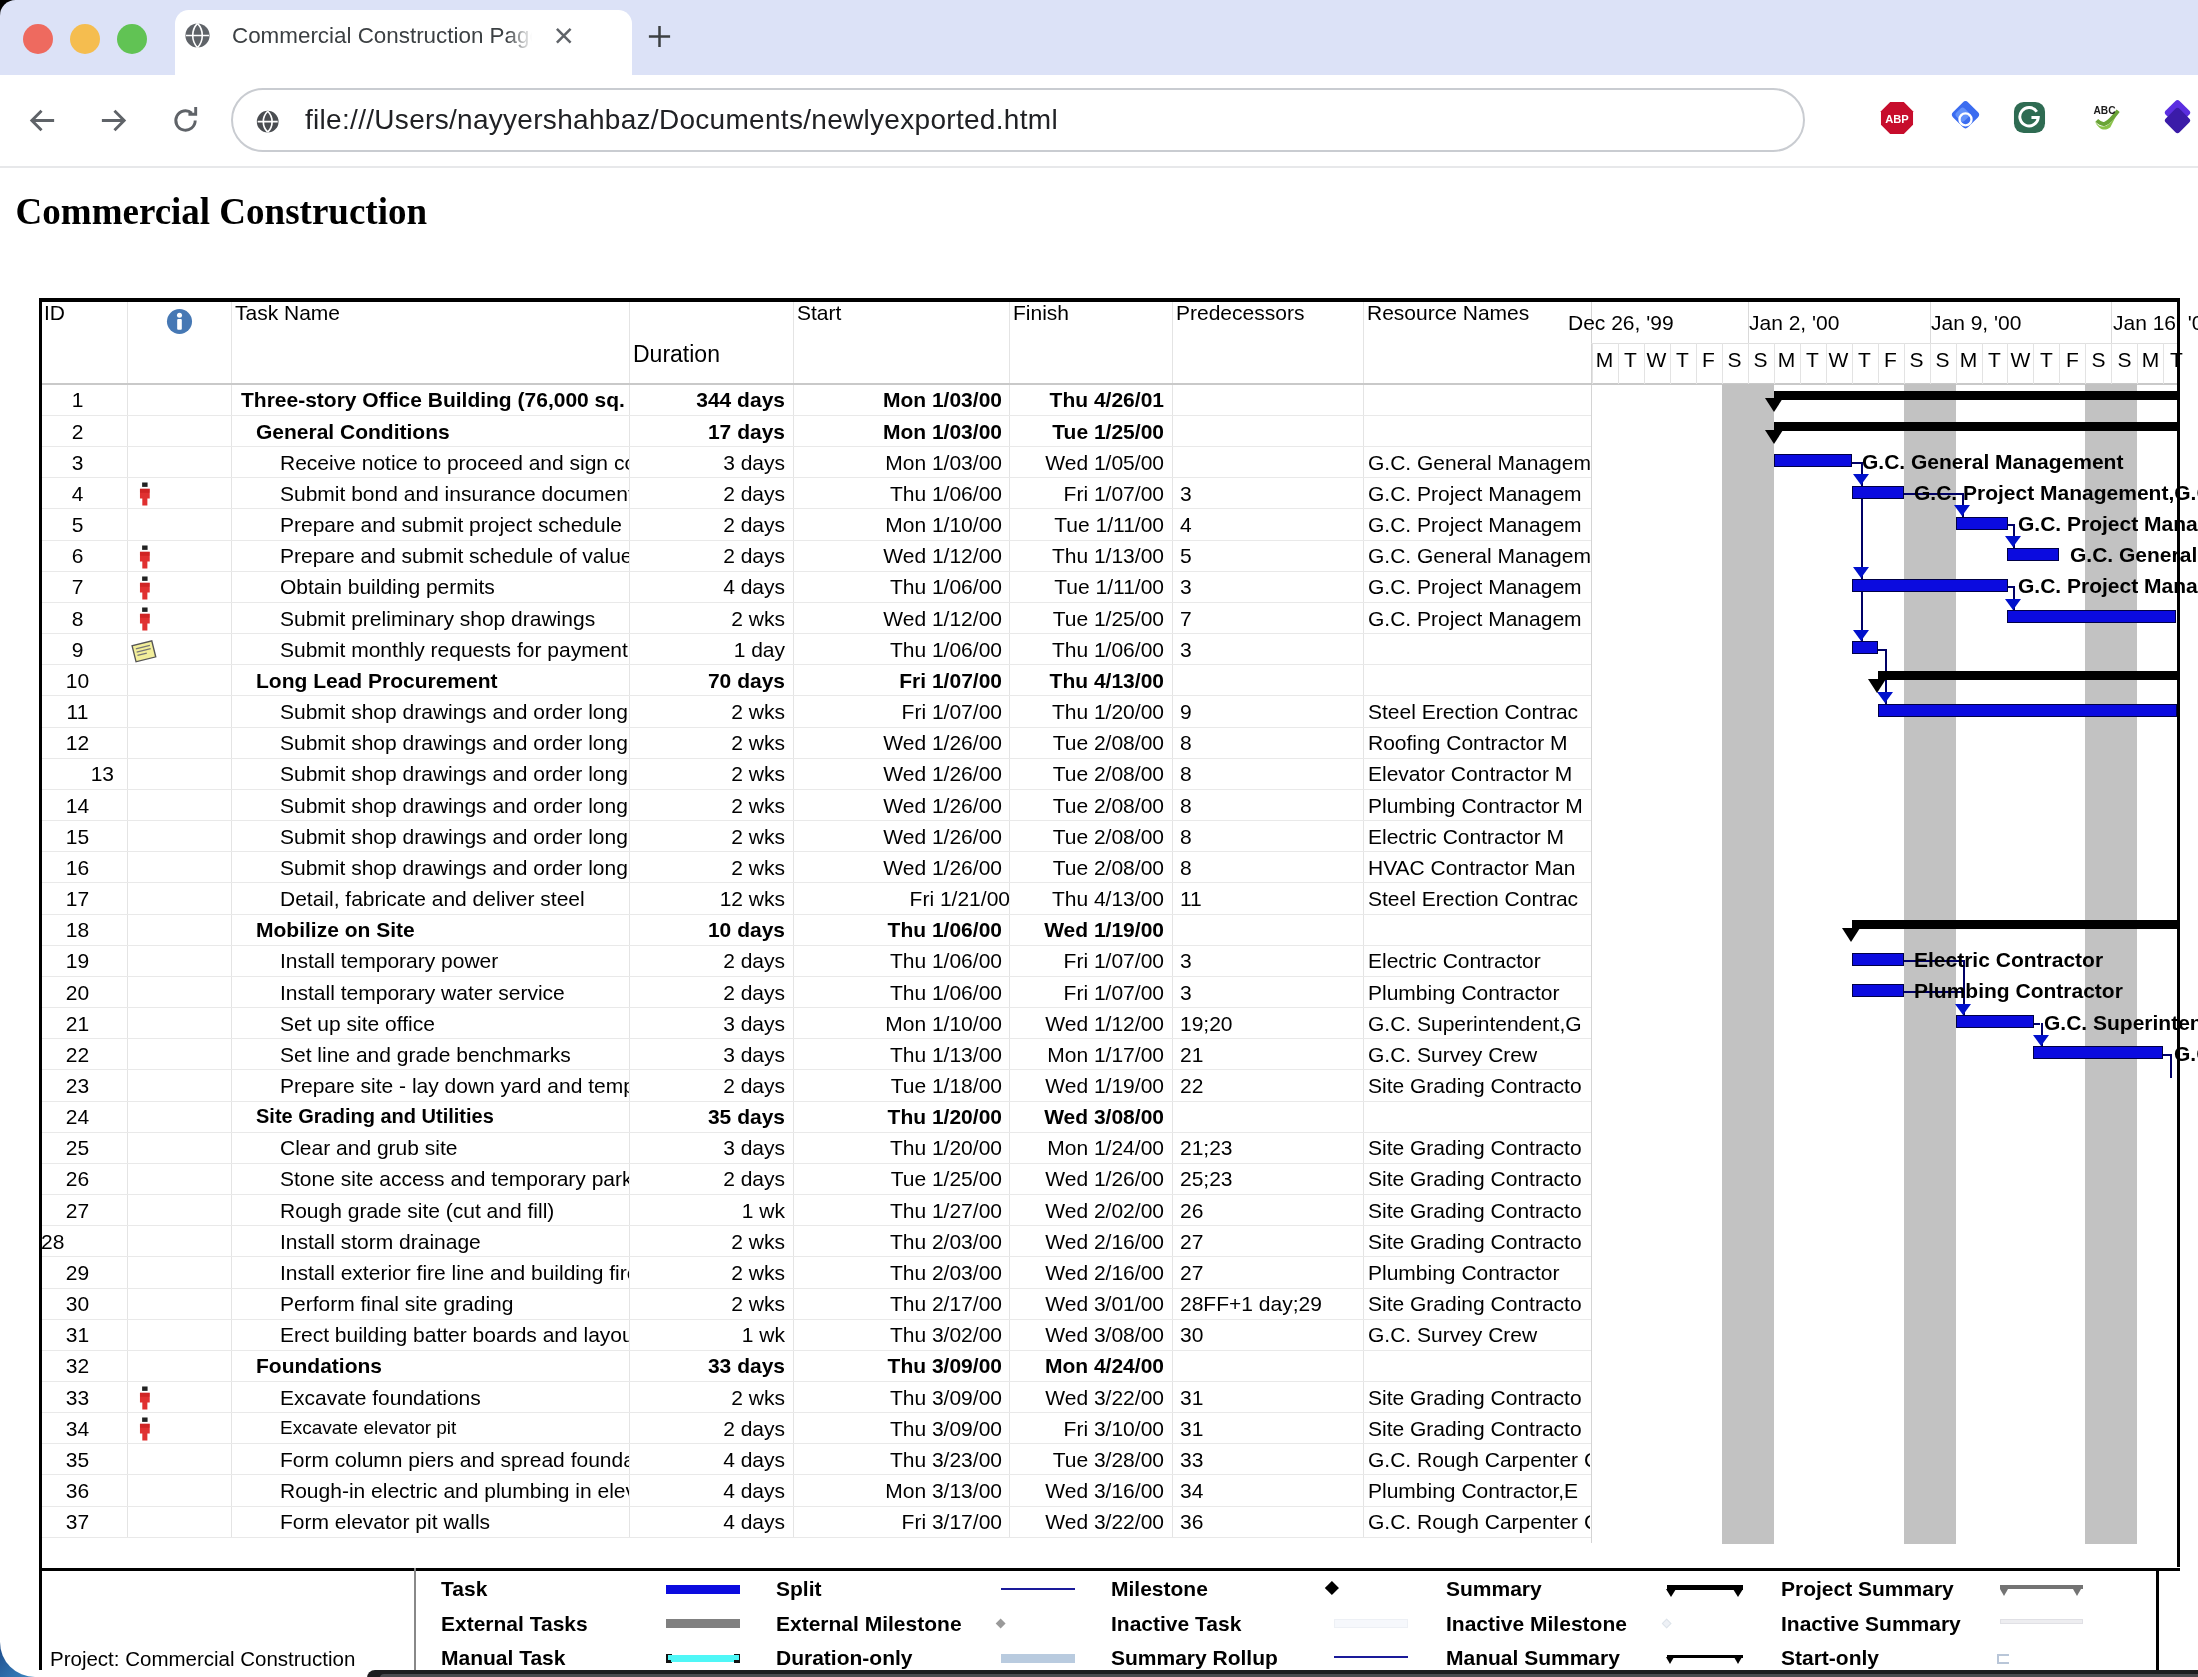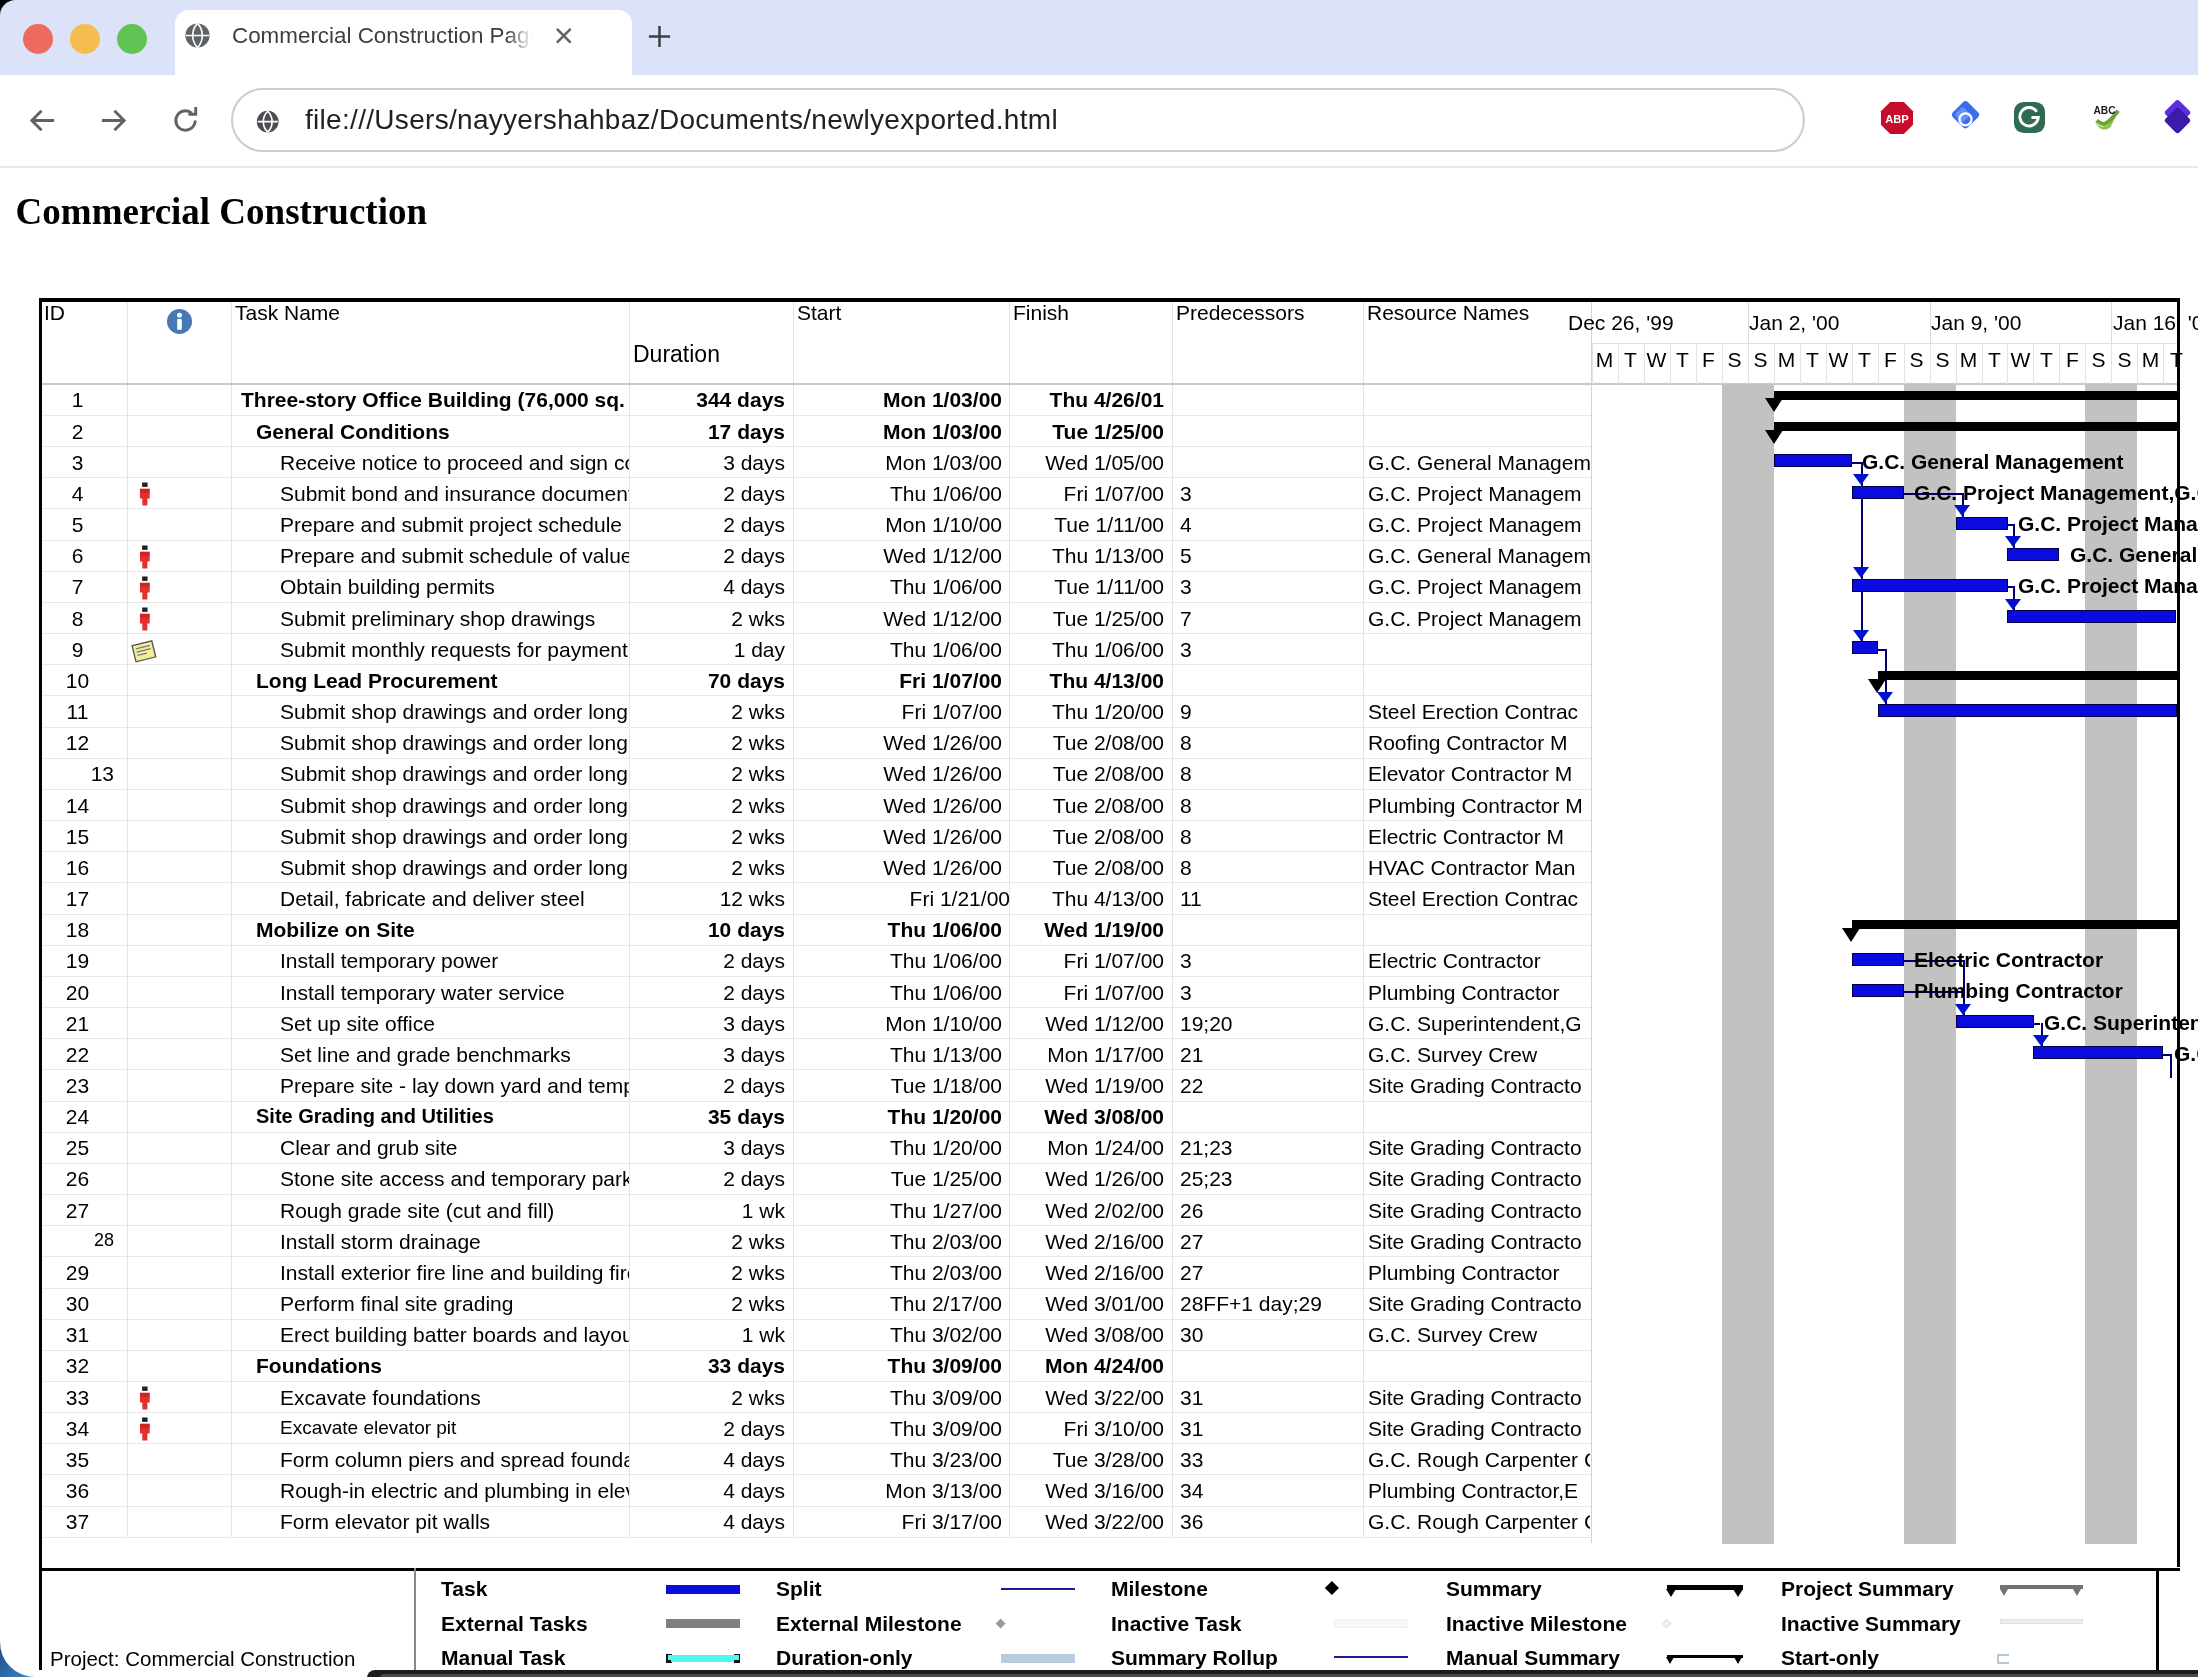--- a/index.html
+++ b/index.html
@@ -381,21 +381,21 @@
 <div class="abs" style="left:1009px;top:1167px;width:155px;text-align:right;font-size:21px;font-weight:normal;">Wed 1/26/00</div>
 <div class="abs nw" style="left:1180px;top:1167px;font-size:21px;">25;23</div>
 <div class="abs nw" style="left:1368px;top:1167px;width:222px;overflow:hidden;font-size:21px;">Site Grading Contracto</div>
 <div class="abs" style="left:41px;top:1199px;width:73px;text-align:center;font-size:21px;">27</div>
 <div class="abs nw" style="left:280px;top:1199px;width:349px;overflow:hidden;font-size:21px;font-weight:normal;">Rough grade site (cut and fill)</div>
 <div class="abs" style="left:629px;top:1199px;width:156px;text-align:right;font-size:21px;font-weight:normal;">1 wk</div>
 <div class="abs" style="left:793px;top:1199px;width:209px;text-align:right;font-size:21px;font-weight:normal;">Thu 1/27/00</div>
 <div class="abs" style="left:1009px;top:1199px;width:155px;text-align:right;font-size:21px;font-weight:normal;">Wed 2/02/00</div>
 <div class="abs nw" style="left:1180px;top:1199px;font-size:21px;">26</div>
 <div class="abs nw" style="left:1368px;top:1199px;width:222px;overflow:hidden;font-size:21px;">Site Grading Contracto</div>
-<div class="abs" style="left:41px;top:1230px;width:73px;text-align:right;font-size:18px;">28</div>
+<div class="abs" style="left:41px;top:1230px;width:73px;text-align:left;font-size:21px;">28</div>
 <div class="abs nw" style="left:280px;top:1230px;width:349px;overflow:hidden;font-size:21px;font-weight:normal;">Install storm drainage</div>
 <div class="abs" style="left:629px;top:1230px;width:156px;text-align:right;font-size:21px;font-weight:normal;">2 wks</div>
 <div class="abs" style="left:793px;top:1230px;width:209px;text-align:right;font-size:21px;font-weight:normal;">Thu 2/03/00</div>
 <div class="abs" style="left:1009px;top:1230px;width:155px;text-align:right;font-size:21px;font-weight:normal;">Wed 2/16/00</div>
 <div class="abs nw" style="left:1180px;top:1230px;font-size:21px;">27</div>
 <div class="abs nw" style="left:1368px;top:1230px;width:222px;overflow:hidden;font-size:21px;">Site Grading Contracto</div>
 <div class="abs" style="left:41px;top:1261px;width:73px;text-align:center;font-size:21px;">29</div>
 <div class="abs nw" style="left:280px;top:1261px;width:349px;overflow:hidden;font-size:21px;font-weight:normal;">Install exterior fire line and building fire riser</div>
 <div class="abs" style="left:629px;top:1261px;width:156px;text-align:right;font-size:21px;font-weight:normal;">2 wks</div>
 <div class="abs" style="left:793px;top:1261px;width:209px;text-align:right;font-size:21px;font-weight:normal;">Thu 2/03/00</div>

